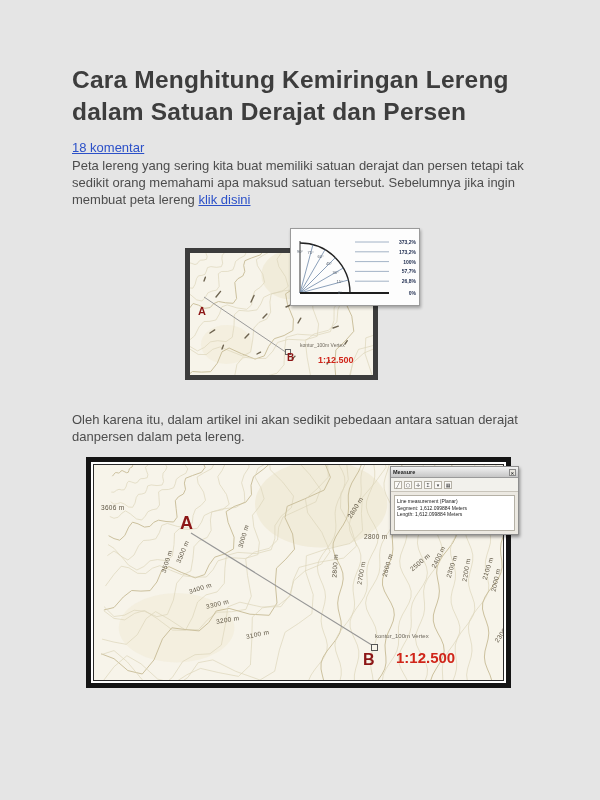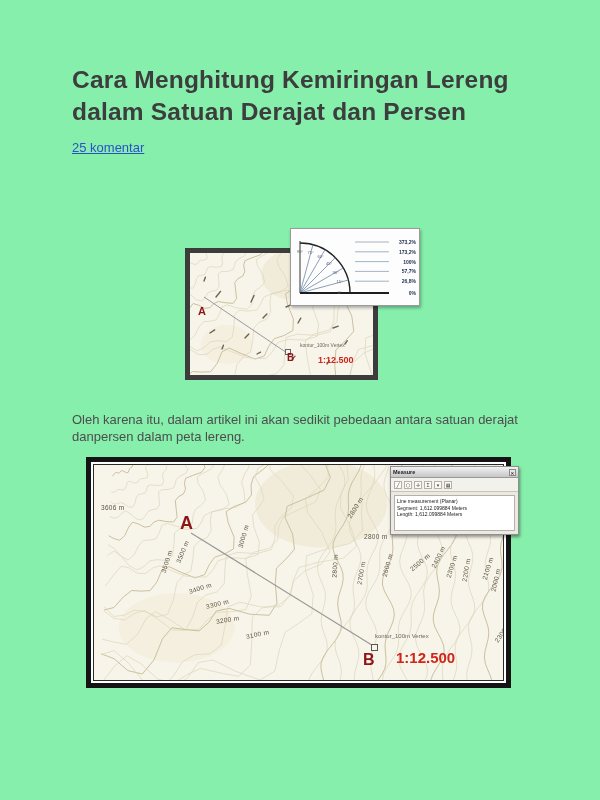--- a/index.html
+++ b/index.html
@@ -1,16 +1,16 @@
 <!DOCTYPE html>
 <html><head>
 <meta charset="utf-8">
 <style>
   html,body{margin:0;padding:0;background:#ffffff;}
-  .page{position:relative;width:600px;height:800px;background:#86efac;overflow:hidden;
+  .page{position:relative;width:600px;height:800px;background:#e5e5e5;overflow:hidden;
         font-family:"Liberation Sans",sans-serif;}
   .title{position:absolute;left:72px;top:64px;width:480px;margin:0;
          font-size:24.5px;line-height:32px;font-weight:bold;color:#3d3d3d;letter-spacing:.2px;}
   .comments{position:absolute;left:72px;top:140px;font-size:13px;color:#2b50c8;
             text-decoration:underline;cursor:pointer;}
   .para{position:absolute;left:72px;width:466px;margin:0;font-size:13px;line-height:17px;color:#4d4d4d;}
   .para1{top:157px;}
   .para2{top:411px;}
   .inline-link{color:#2b50c8;text-decoration:underline;cursor:pointer;}
 
@@ -60,22 +60,23 @@
   .m-body{margin:3px;background:#ffffff;border:1px solid #b5b1a6;height:30px;padding:2px;
           font-size:5px;line-height:6.5px;color:#222;}
 </style>
 </head>
 <body>
 
 <div class="page">
 
   <h1 class="title">Cara Menghitung Kemiringan Lereng dalam Satuan Derajat dan Persen</h1>
 
-  <a class="comments">25 komentar</a>
-
+  <a class="comments">18 komentar</a>
+
+  <p class="para para1"><span>Peta lereng yang sering kita buat memiliki satuan derajat dan persen tetapi tak sedikit orang memahami apa maksud satuan tersebut. Sebelumnya jika ingin membuat peta lereng </span><a class="inline-link">klik disini</a></p>
 
   <div class="fig1">
     <div class="map1">
       <svg id="map1-svg" viewBox="0 0 183 122">
           <ellipse cx="100.65" cy="21.96" rx="29.28" ry="24.400000000000002" fill="#ece3c9" opacity="0.5"></ellipse>
           <ellipse cx="36.6" cy="91.5" rx="25.62" ry="19.52" fill="#efe8d2" opacity="0.45"></ellipse>
           <path d="M7.0 -20.0L8.8 -18.5L8.8 -17.0L7.5 -15.7L6.6 -14.5L6.6 -13.0L6.4 -11.5L4.9 -10.6L2.7 -10.3L1.4 -9.6L1.6 -8.0L2.1 -5.9L1.6 -4.4L0.2 -3.8L-0.9 -2.9L-1.3 -1.2L-2.0 0.5L-3.6 0.8L-5.7 -0.3L-7.6 -1.2L-8.7 -0.6L-9.7 0.7L-11.0 1.2L-12.4 0.7L-13.7 0.7L-15.0 2.2L-16.5 4.0" fill="none" stroke="#ccc19e" stroke-width="1"></path>
           <path d="M26.0 -20.0L25.5 -17.4L22.3 -15.3L19.2 -13.5L18.6 -11.4L19.2 -8.9L18.5 -6.7L16.3 -5.3L14.9 -3.6L15.7 -0.5L17.1 3.4L16.6 6.2L13.8 7.0L10.6 7.2L8.6 8.6L7.3 10.7L5.0 11.5L1.7 10.4L-1.1 9.6L-2.6 11.3L-3.6 15.0L-5.3 17.7L-7.8 17.9L-10.3 17.3L-12.6 18.2L-15.0 20.1L-17.5 20.0" fill="none" stroke="#ddd5ba" stroke-width="0.7"></path>
           <path d="M38.6 -20.0L34.6 -16.9L30.8 -14.2L30.8 -11.3L34.0 -7.4L35.9 -3.5L34.6 -0.4L32.3 2.2L31.9 5.8L32.7 10.3L31.3 13.7L26.4 14.3L20.8 13.6L17.5 14.6L16.4 18.0L15.0 21.3L11.9 22.4L8.5 22.8L6.5 25.7L5.2 31.1L2.9 35.2L-0.9 34.9L-5.1 32.0L-8.6 30.5L-11.8 31.6L-15.0 32.2L-18.1 29.8" fill="none" stroke="#ddd5ba" stroke-width="0.7"></path>
           <path d="M49.1 -20.0L46.6 -16.1L47.8 -12.1L53.0 -7.0L56.6 -1.6L54.7 2.7L49.3 5.5L45.5 8.5L44.5 12.7L42.9 16.8L37.8 18.4L31.5 18.5L28.3 20.7L28.7 26.5L29.2 33.4L26.5 37.2L21.9 38.1L17.9 39.9L15.3 44.3L11.9 48.0L6.7 46.9L0.9 42.0L-3.7 39.1L-7.3 41.3L-10.9 45.3L-15.0 46.3L-19.1 44.6" fill="none" stroke="#ddd5ba" stroke-width="0.7"></path>

